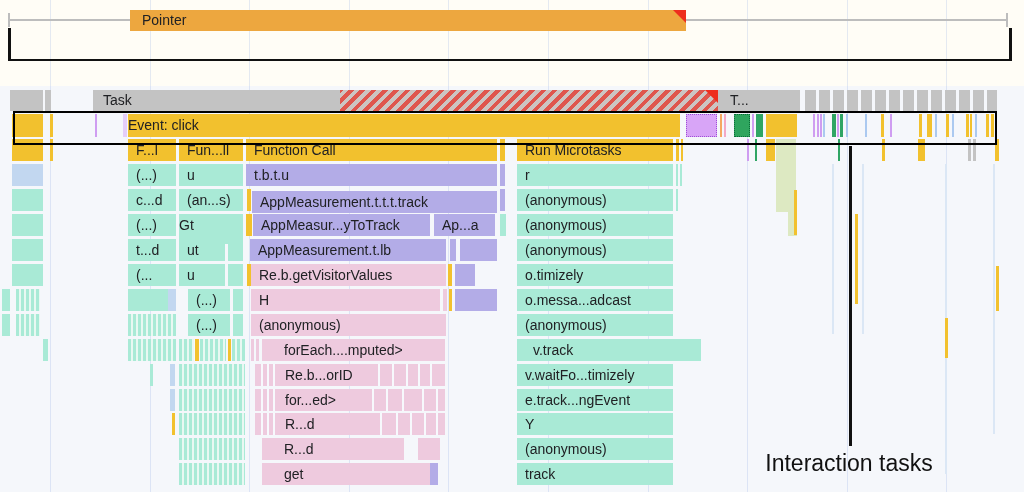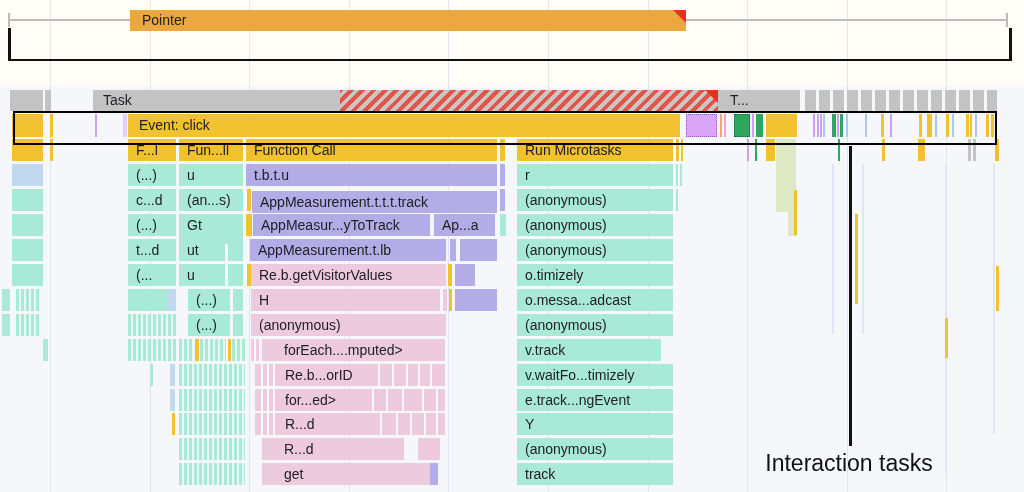--- a/index.html
+++ b/index.html
@@ -53,21 +53,21 @@
     <div class="bar c-gr" style="left: 10px; top: 90px; width: 33px; height: 21px; line-height: 21px; background: rgb(195, 195, 195);"></div>
     <div class="bar c-gr" style="left: 45px; top: 90px; width: 6px; height: 21px; line-height: 21px; background: rgb(195, 195, 195);"></div>
     <div class="bar c-gr" style="left: 93px; top: 90px; width: 247px; height: 21px; line-height: 21px; background: rgb(195, 195, 195); padding-left: 10px;">Task</div>
     <div class="bar c-hatch tri" style="left: 340px; top: 90px; width: 378px; height: 21px; line-height: 21px;"></div>
     <div class="bar c-gr" style="left: 718px; top: 90px; width: 82px; height: 21px; line-height: 21px; background: rgb(195, 195, 195); padding-left: 12px;">T...</div>
     <div class="bar c-grs" style="left: 805px; top: 90px; width: 192px; height: 21px; line-height: 21px;"></div>
     <div class="bar c-y" style="left: 12px; top: 114px; width: 31px; height: 23px; line-height: 23px; background: rgb(242, 193, 46);"></div>
     <div class="bar c-y" style="left: 50px; top: 114px; width: 3px; height: 23px; line-height: 23px; background: rgb(242, 193, 46);"></div>
     <div class="bar c-violet" style="left: 95px; top: 114px; width: 2px; height: 23px; line-height: 23px; background: rgb(207, 157, 241);"></div>
     <div class="bar c-lav" style="left: 123px; top: 114px; width: 4px; height: 23px; line-height: 23px; background: rgb(228, 205, 249);"></div>
-    <div class="bar c-y" style="left: 128px; top: 114px; width: 552px; height: 23px; line-height: 23px; background: rgb(242, 193, 46); padding-left: 11px;">Event: click</div>
+    <div class="bar c-y" style="left: 128px; top: 114px; width: 552px; height: 23px; line-height: 23px; background: rgb(242, 193, 46); ">Event: click</div>
     <div class="bar c-vd" style="left: 686px; top: 114px; width: 31px; height: 23px; line-height: 23px;"></div>
     <div class="bar c-or" style="left: 720px; top: 114px; width: 2px; height: 23px; line-height: 23px; background: rgb(245, 168, 96);"></div>
     <div class="bar c-pk2" style="left: 724px; top: 114px; width: 2px; height: 23px; line-height: 23px; background: rgb(243, 169, 198);"></div>
     <div class="bar c-gd" style="left: 734px; top: 114px; width: 16px; height: 23px; line-height: 23px;"></div>
     <div class="bar c-violet" style="left: 752px; top: 114px; width: 2px; height: 23px; line-height: 23px; background: rgb(207, 157, 241);"></div>
     <div class="bar c-g" style="left: 756px; top: 114px; width: 7px; height: 23px; line-height: 23px; background: rgb(47, 165, 100);"></div>
     <div class="bar c-y" style="left: 766px; top: 114px; width: 31px; height: 23px; line-height: 23px; background: rgb(242, 193, 46);"></div>
     <div class="bar c-violet" style="left: 813px; top: 114px; width: 2px; height: 23px; line-height: 23px; background: rgb(207, 157, 241);"></div>
     <div class="bar c-violet" style="left: 817px; top: 114px; width: 2px; height: 23px; line-height: 23px; background: rgb(207, 157, 241);"></div>
     <div class="bar c-violet" style="left: 820px; top: 114px; width: 2px; height: 23px; line-height: 23px; background: rgb(207, 157, 241);"></div>
@@ -128,21 +128,21 @@
     <div class="bar c-t" style="left: 12px; top: 189px; width: 31px; height: 22px; line-height: 22px; background: rgb(169, 234, 214);"></div>
     <div class="bar c-t" style="left: 128px; top: 189px; width: 48px; height: 22px; line-height: 22px; background: rgb(169, 234, 214); padding-left: 8px;">c...d</div>
     <div class="bar c-t" style="left: 179px; top: 189px; width: 64px; height: 22px; line-height: 22px; background: rgb(169, 234, 214); padding-left: 8px;">(an...s)</div>
     <div class="bar c-y" style="left: 247px; top: 189px; width: 4px; height: 22px; line-height: 22px; background: rgb(242, 193, 46);"></div>
     <div class="bar c-p" style="left: 252px; top: 191px; width: 245px; height: 22px; line-height: 22px; background: rgb(179, 172, 231); padding-left: 8px;">AppMeasurement.t.t.t.track</div>
     <div class="bar c-p" style="left: 500px; top: 189px; width: 5px; height: 22px; line-height: 22px; background: rgb(179, 172, 231);"></div>
     <div class="bar c-t" style="left: 517px; top: 189px; width: 156px; height: 22px; line-height: 22px; background: rgb(169, 234, 214); padding-left: 8px;">(anonymous)</div>
     <div class="bar c-t" style="left: 676px; top: 189px; width: 2px; height: 22px; line-height: 22px; background: rgb(169, 234, 214);"></div>
     <div class="bar c-t" style="left: 12px; top: 214px; width: 31px; height: 22px; line-height: 22px; background: rgb(169, 234, 214);"></div>
     <div class="bar c-t" style="left: 128px; top: 214px; width: 48px; height: 22px; line-height: 22px; background: rgb(169, 234, 214); padding-left: 8px;">(...)</div>
-    <div class="bar c-t" style="left: 179px; top: 214px; width: 64px; height: 30px; line-height: 22px; background: rgb(169, 234, 214); padding-left: 8px;">Gt</div>
+    <div class="bar c-t" style="left: 179px; top: 214px; width: 64px; height: 30px; line-height: 22px; background: rgb(169, 234, 214); padding-left: 0;">Gt</div>
     <div class="bar c-y" style="left: 246px; top: 214px; width: 6px; height: 22px; line-height: 22px; background: rgb(242, 193, 46);"></div>
     <div class="bar c-p" style="left: 253px; top: 214px; width: 177px; height: 22px; line-height: 22px; background: rgb(179, 172, 231); padding-left: 8px;">AppMeasur...yToTrack</div>
     <div class="bar c-p" style="left: 434px; top: 214px; width: 61px; height: 22px; line-height: 22px; background: rgb(179, 172, 231); padding-left: 8px;">Ap...a</div>
     <div class="bar c-t" style="left: 500px; top: 214px; width: 6px; height: 22px; line-height: 22px; background: rgb(169, 234, 214);"></div>
     <div class="bar c-t" style="left: 517px; top: 214px; width: 156px; height: 22px; line-height: 22px; background: rgb(169, 234, 214); padding-left: 8px;">(anonymous)</div>
     <div class="bar c-t" style="left: 12px; top: 239px; width: 31px; height: 22px; line-height: 22px; background: rgb(169, 234, 214);"></div>
     <div class="bar c-t" style="left: 128px; top: 239px; width: 48px; height: 22px; line-height: 22px; background: rgb(169, 234, 214); padding-left: 8px;">t...d</div>
     <div class="bar c-t" style="left: 179px; top: 239px; width: 46px; height: 22px; line-height: 22px; background: rgb(169, 234, 214); padding-left: 8px;">ut</div>
     <div class="bar c-t" style="left: 228px; top: 239px; width: 15px; height: 22px; line-height: 22px; background: rgb(169, 234, 214);"></div>
     <div class="bar c-p" style="left: 250px; top: 239px; width: 196px; height: 22px; line-height: 22px; background: rgb(179, 172, 231); padding-left: 8px;">AppMeasurement.t.lb</div>
@@ -179,21 +179,21 @@
     <div class="bar c-t" style="left: 43px; top: 339px; width: 5px; height: 22px; line-height: 22px; background: rgb(169, 234, 214);"></div>
     <div class="bar c-ts" style="left: 128px; top: 339px; width: 48px; height: 22px; line-height: 22px;"></div>
     <div class="bar c-ts" style="left: 179px; top: 339px; width: 15px; height: 22px; line-height: 22px;"></div>
     <div class="bar c-y" style="left: 195px; top: 339px; width: 4px; height: 22px; line-height: 22px; background: rgb(242, 193, 46);"></div>
     <div class="bar c-ts" style="left: 200px; top: 339px; width: 26px; height: 22px; line-height: 22px;"></div>
     <div class="bar c-y" style="left: 228px; top: 339px; width: 3px; height: 22px; line-height: 22px; background: rgb(242, 193, 46);"></div>
     <div class="bar c-ts" style="left: 232px; top: 339px; width: 13px; height: 22px; line-height: 22px;"></div>
     <div class="bar c-pk" style="left: 251px; top: 339px; width: 3px; height: 22px; line-height: 22px; background: rgb(238, 202, 222);"></div>
     <div class="bar c-pk" style="left: 256px; top: 339px; width: 3px; height: 22px; line-height: 22px; background: rgb(238, 202, 222);"></div>
     <div class="bar c-pk" style="left: 262px; top: 339px; width: 183px; height: 22px; line-height: 22px; background: rgb(238, 202, 222); padding-left: 22px;">forEach....mputed&gt;</div>
-    <div class="bar c-t" style="left: 517px; top: 339px; width: 144px; height: 22px; line-height: 22px; background: rgb(169, 234, 214); padding-left: 8px;">v.track</div>
+    <div class="bar c-t" style="left: 517px; top: 339px; width: 184px; height: 22px; line-height: 22px; background: rgb(169, 234, 214); padding-left: 16px;">v.track</div>
     <div class="bar c-t" style="left: 150px; top: 364px; width: 3px; height: 22px; line-height: 22px; background: rgb(169, 234, 214);"></div>
     <div class="bar c-lb" style="left: 170px; top: 364px; width: 5px; height: 22px; line-height: 22px; background: rgb(194, 215, 240);"></div>
     <div class="bar c-ts" style="left: 179px; top: 364px; width: 66px; height: 22px; line-height: 22px;"></div>
     <div class="bar c-pk" style="left: 255px; top: 364px; width: 190px; height: 22px; line-height: 22px; background: rgb(238, 202, 222); padding-left: 30px;">Re.b...orID</div>
     <div class="bar c-t" style="left: 517px; top: 364px; width: 156px; height: 22px; line-height: 22px; background: rgb(169, 234, 214); padding-left: 8px;">v.waitFo...timizely</div>
     <div class="bar c-lb" style="left: 170px; top: 389px; width: 5px; height: 22px; line-height: 22px; background: rgb(194, 215, 240);"></div>
     <div class="bar c-ts" style="left: 179px; top: 389px; width: 66px; height: 22px; line-height: 22px;"></div>
     <div class="bar c-pk" style="left: 255px; top: 389px; width: 190px; height: 22px; line-height: 22px; background: rgb(238, 202, 222); padding-left: 30px;">for...ed&gt;</div>
     <div class="bar c-t" style="left: 517px; top: 389px; width: 156px; height: 22px; line-height: 22px; background: rgb(169, 234, 214); padding-left: 8px;">e.track...ngEvent</div>
     <div class="bar c-y" style="left: 172px; top: 413px; width: 3px; height: 22px; line-height: 22px; background: rgb(242, 193, 46);"></div>

